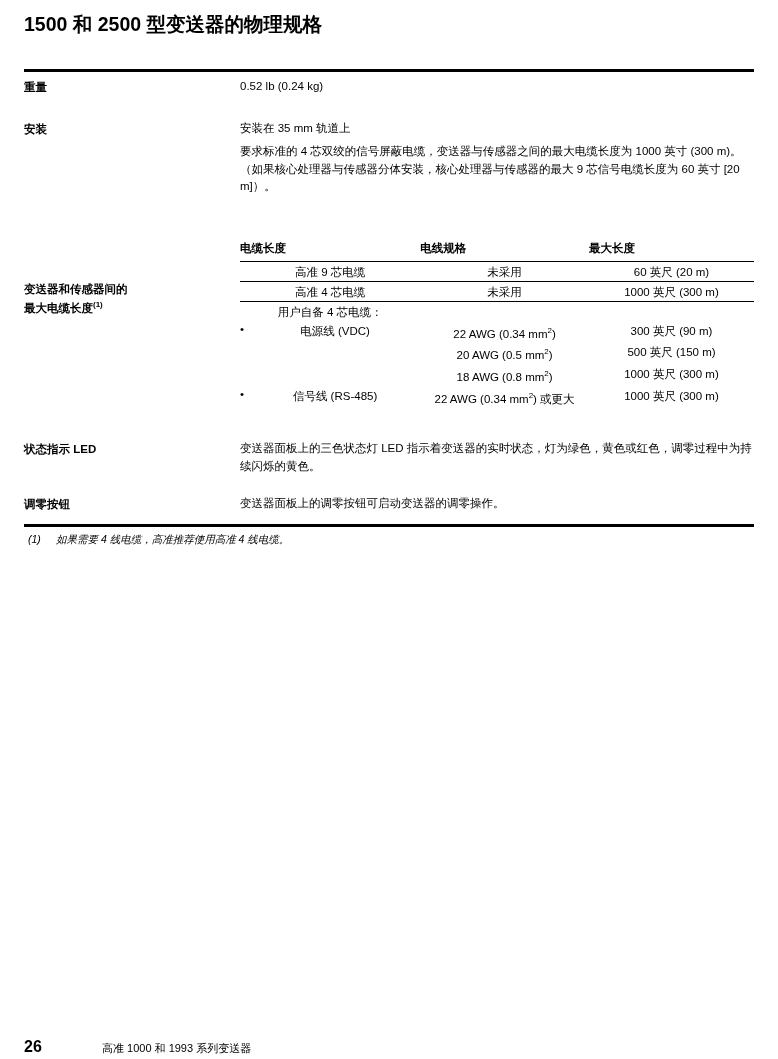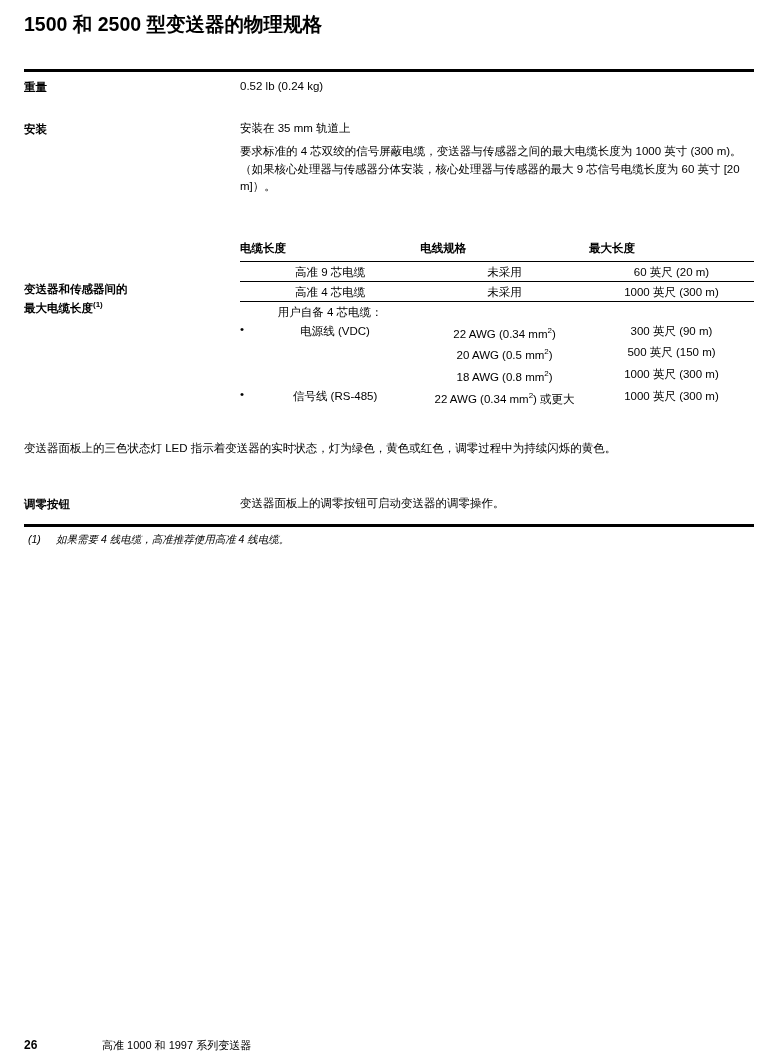--- a/index.html
+++ b/index.html
@@ -189,21 +189,21 @@
 
   .footer {
     position: absolute;
     left: 24px;
     top: 1038px;
     width: 730px;
     display: flex;
     align-items: baseline;
   }
   .footer-page {
-    font-size: 12px;
+    font-size: 16px;
     font-weight: bold;
     width: 78px;
     flex: 0 0 78px;
   }
   .footer-text {
     font-size: 11px;
   }
 </style>
 </head>
 <body>
@@ -302,32 +302,33 @@
             <span>信号线 (RS-485)</span>
           </td>
           <td class="col-b nowrap">22 AWG (0.34 mm<span class="sup-reg">2</span>) 或更大</td>
           <td class="col-c nowrap">1000 英尺 (300 m)</td>
         </tr>
       </tbody>
     </table>
   </div>
 
   <div class="row-led">
+    <div class="spec-label">状态指示 LED</div>
     <div class="spec-value">变送器面板上的三色状态灯 LED 指示着变送器的实时状态，灯为绿色，黄色或红色，调零过程中为持续闪烁的黄色。</div>
   </div>
 
   <div class="row-zero">
     <div class="spec-label">调零按钮</div>
     <div class="spec-value">变送器面板上的调零按钮可启动变送器的调零操作。</div>
   </div>
 
   <div class="rule-bottom"></div>
 
   <div class="footnote">
     <span class="fn-num">(1)</span><span>如果需要 4 线电缆，高准推荐使用高准 4 线电缆。</span>
   </div>
 
   <div class="footer">
     <div class="footer-page">26</div>
-    <div class="footer-text">高准 1000 和 1997 系列变送器</div>
+    <div class="footer-text">高准 1000 和 1993 系列变送器</div>
   </div>
 
 </div>
 
 </body></html>

